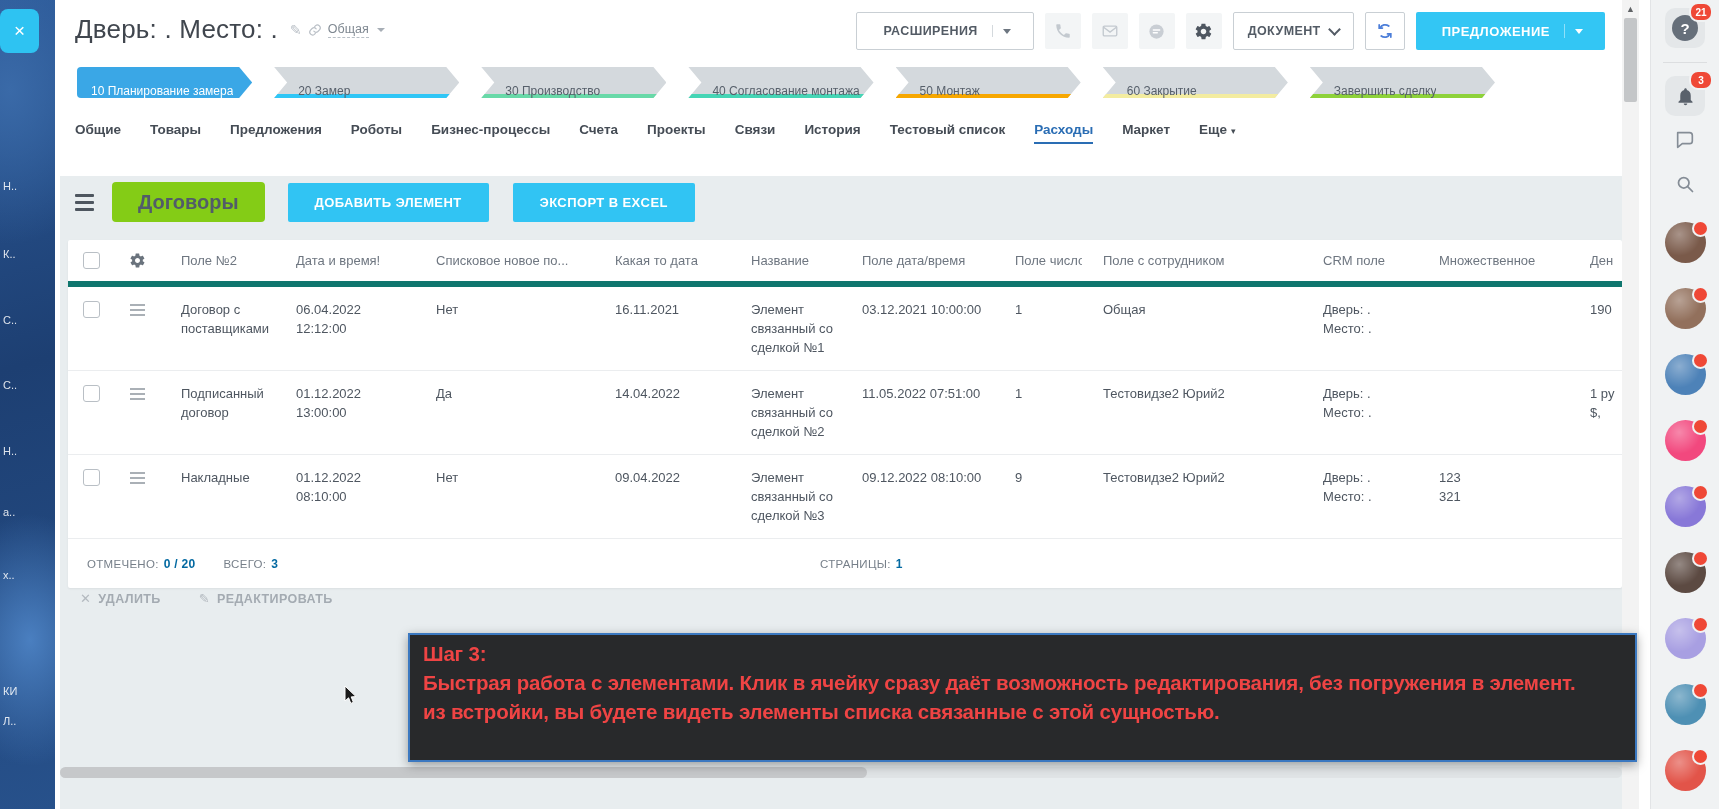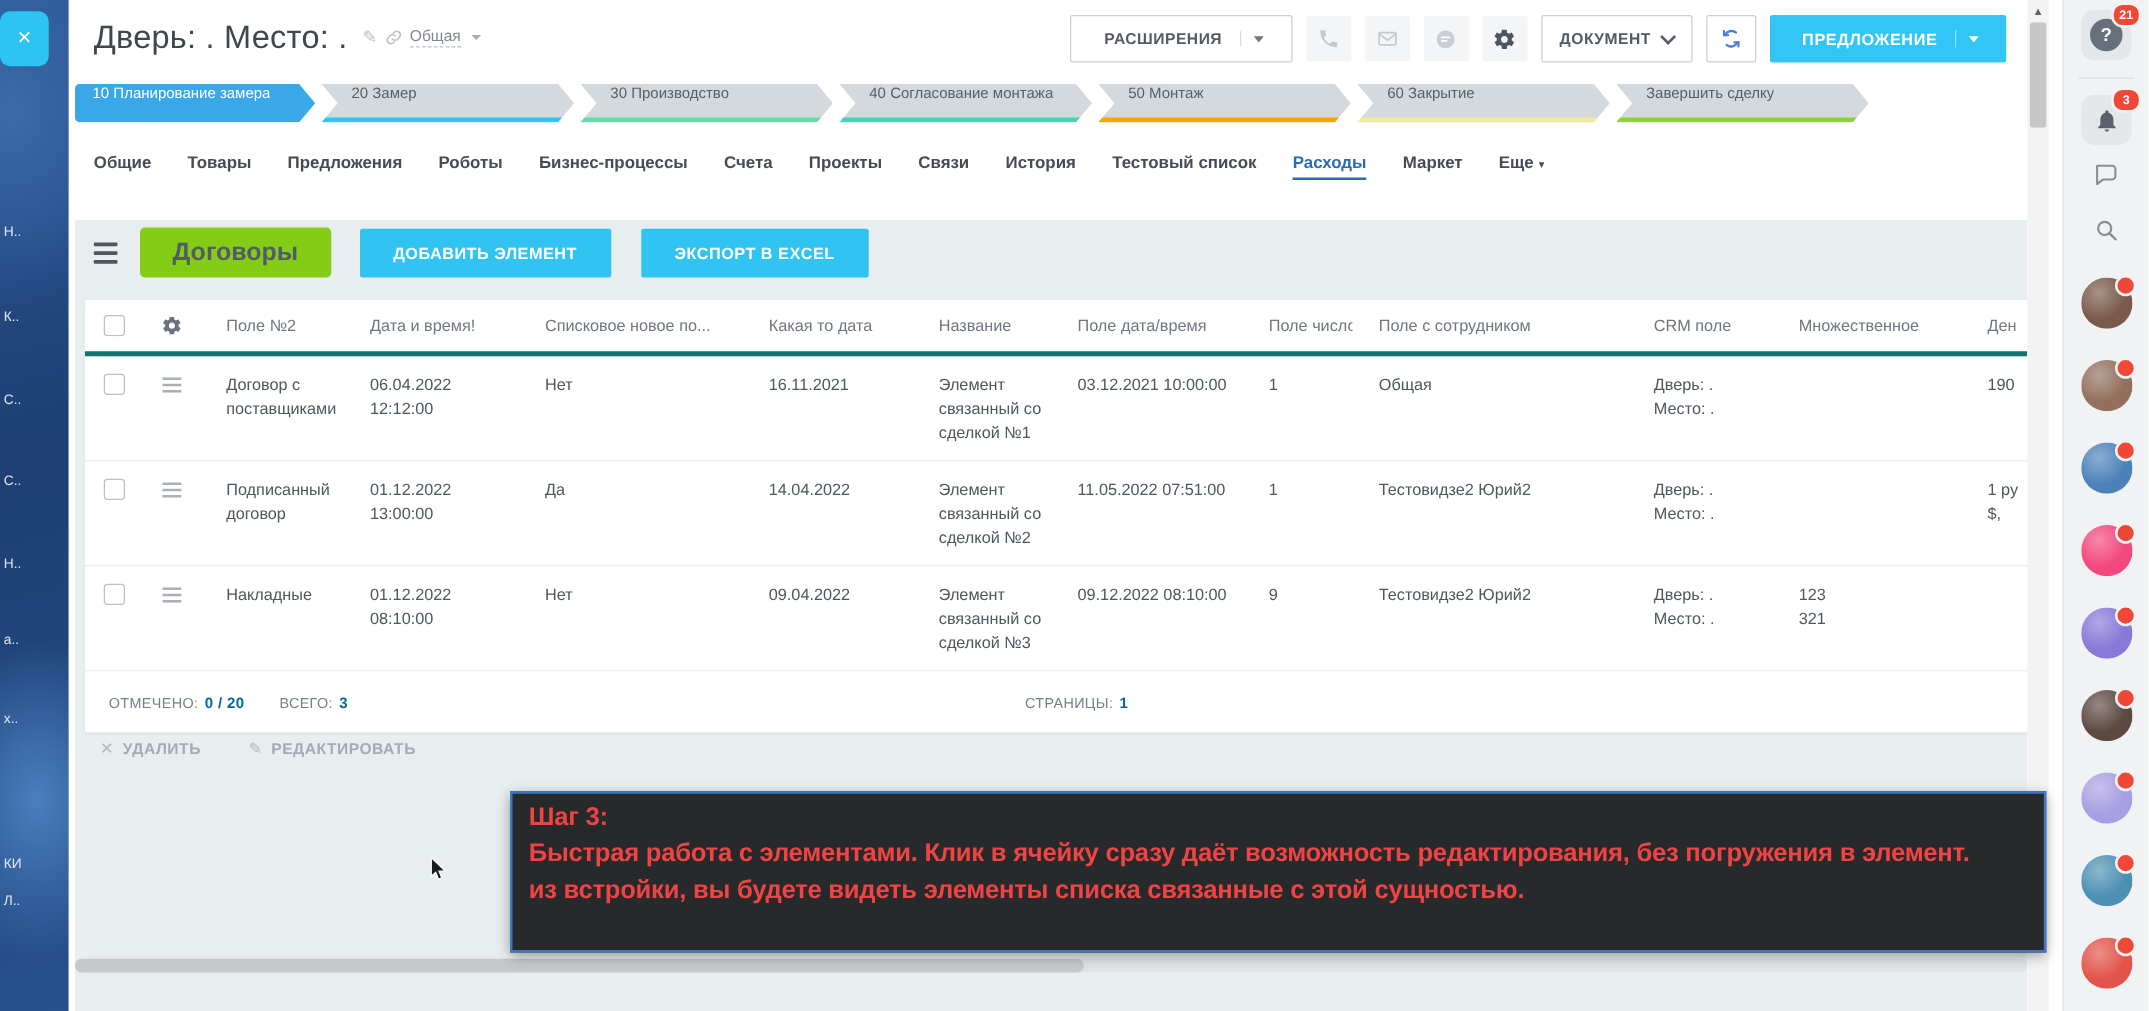--- a/index.html
+++ b/index.html
@@ -37,22 +37,22 @@
   .icon-btn{width:36px;height:36px;border-radius:2px;background:#f3f5f6;display:flex;align-items:center;justify-content:center;}
   .chev{width:7px;height:7px;border-right:2px solid #535b65;border-bottom:2px solid #535b65;transform:rotate(45deg);margin:-3px 0 0 9px;}
   .btn-doc{background:#fff;border:1px solid #c9cfd4;color:#535b65;font-size:12.5px;font-weight:bold;padding:0 14px;letter-spacing:.4px;}
   .btn-sync{width:40px;background:#fff;border:1px solid #c9cfd4;}
   .btn-proposal{background:#33c6f4;color:#fff;font-size:13px;font-weight:bold;letter-spacing:.5px;}
   .btn-proposal .sep{background:rgba(255,255,255,.45);}
   .btn-proposal .tri-down{border-top-color:#fff;}
 
   
   .stages{position:absolute;left:5px;top:67px;width:1435px;height:31px;display:flex;gap:5px;}
-  .stage{position:relative;flex:1;background:#d4d9dd;display:flex;align-items:flex-start;padding-left:24px;box-sizing:border-box;cursor:pointer;
-    clip-path:polygon(0 0,calc(100% - 13px) 0,100% 50%,calc(100% - 13px) 100%,0 100%,13px 50%);}
+  .stage{position:relative;flex:1;background:#d4d9dd;display:flex;align-items:flex-end;padding-left:24px;box-sizing:border-box;cursor:pointer;
+    clip-path:polygon(0 0,calc(100% - 13px) 0,100% 50%,calc(100% - 13px) 100%,0 100%,13px 50%);margin-left:17px;}
   .stage.first{clip-path:polygon(0 0,calc(100% - 13px) 0,100% 50%,calc(100% - 13px) 100%,0 100%);padding-left:14px;border-radius:4px 0 0 4px;}
   .stage-label{font-size:12px;color:#565f6a;white-space:nowrap;overflow:hidden;position:relative;z-index:2;}
   .stage.active{background:#3aa7e6;}
   .stage.active .stage-label{color:#fff;}
   .stage-underline{position:absolute;left:0;right:0;bottom:0;height:4px;}
 
   
   .tabs{position:absolute;left:20px;top:110px;height:38px;display:flex;align-items:center;gap:29px;}
   .tab{font-size:13.5px;color:#454c55;font-weight:bold;white-space:nowrap;padding:9px 0;cursor:pointer;position:relative;}
   .tab.active{color:#2a6db4;}
@@ -65,21 +65,21 @@
   .burger{display:inline-flex;flex-direction:column;gap:4px;margin:0 18px 0 15px;cursor:pointer;}
   .burger i{display:block;width:19px;height:3px;background:#4e565f;border-radius:1px;}
   .grid-pill{background:#84cc16;border-radius:4px;height:40px;display:flex;align-items:center;padding:0 26px;font-size:20px;font-weight:bold;color:#525c69;cursor:pointer;}
   .cyan-btn{background:#31c4f3;color:#fff;border-radius:2px;font-size:13px;font-weight:bold;letter-spacing:.4px;height:39px;display:flex;align-items:center;padding:0 27px;cursor:pointer;}
   .cyan-btn.add{margin-left:23px;}
   .cyan-btn.exp{margin-left:24px;}
 
   
   .table-card{position:absolute;left:8px;top:64px;width:1554px;background:#fff;border-radius:2px;box-shadow:0 1px 2px rgba(60,70,80,.08);overflow:hidden;}
   .thead,.trow{display:flex;align-items:flex-start;}
-  .thead{height:41px;align-items:center;border-bottom:4px solid #0f766e;}
+  .thead{height:41px;align-items:center;border-bottom:6px solid #0f766e;}
   .cell{box-sizing:border-box;padding:0 6px 0 21px;font-size:13px;color:#4e5660;flex-shrink:0;}
   .thead .cell{color:#6e7680;white-space:nowrap;overflow:hidden;padding-top:0;cursor:pointer;}
   .c-check{width:46px;display:flex;justify-content:center;padding:0;}
   .c-menu{width:46px;display:flex;justify-content:center;padding:0;}
   .checkbox{width:15px;height:15px;border:1px solid #b9bfc5;border-radius:3px;background:#fff;display:inline-block;cursor:pointer;}
   .trow{border-bottom:1px solid #ebedef;padding:14px 0 10px;}
   .trow .cell{white-space:pre-line;line-height:1.45;cursor:pointer;}
   .trow .cell.nowrap{white-space:nowrap;}
   .burger-sm{display:inline-flex;flex-direction:column;gap:3px;cursor:pointer;margin-top:3px;}
   .burger-sm i{display:block;width:15px;height:2px;background:#aab0b6;}

